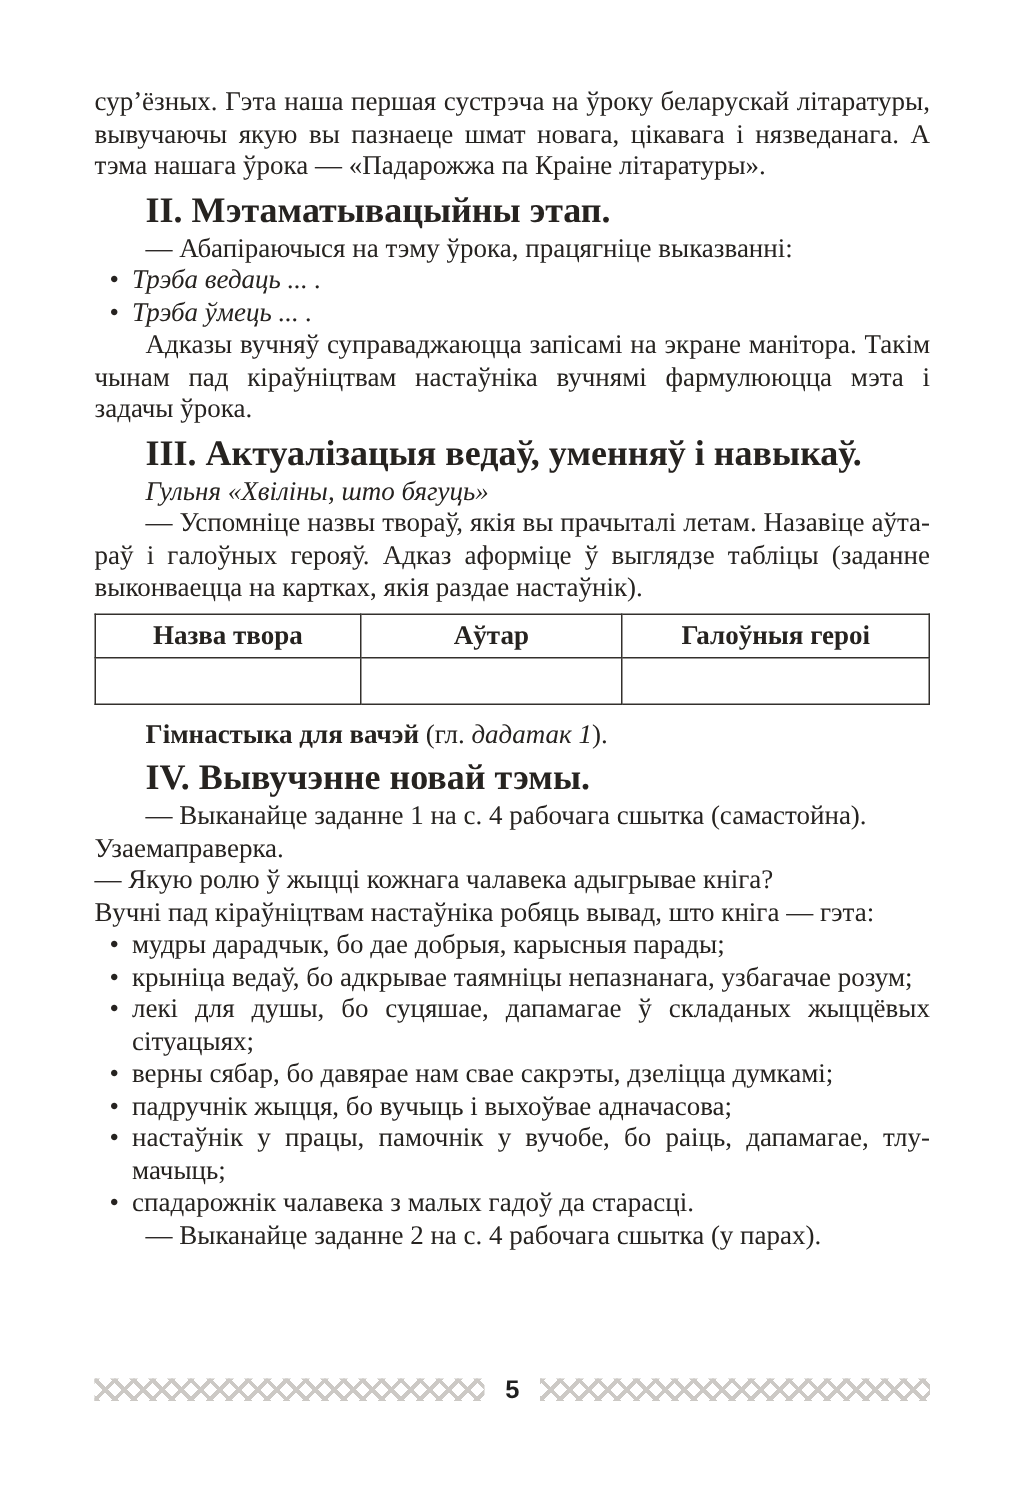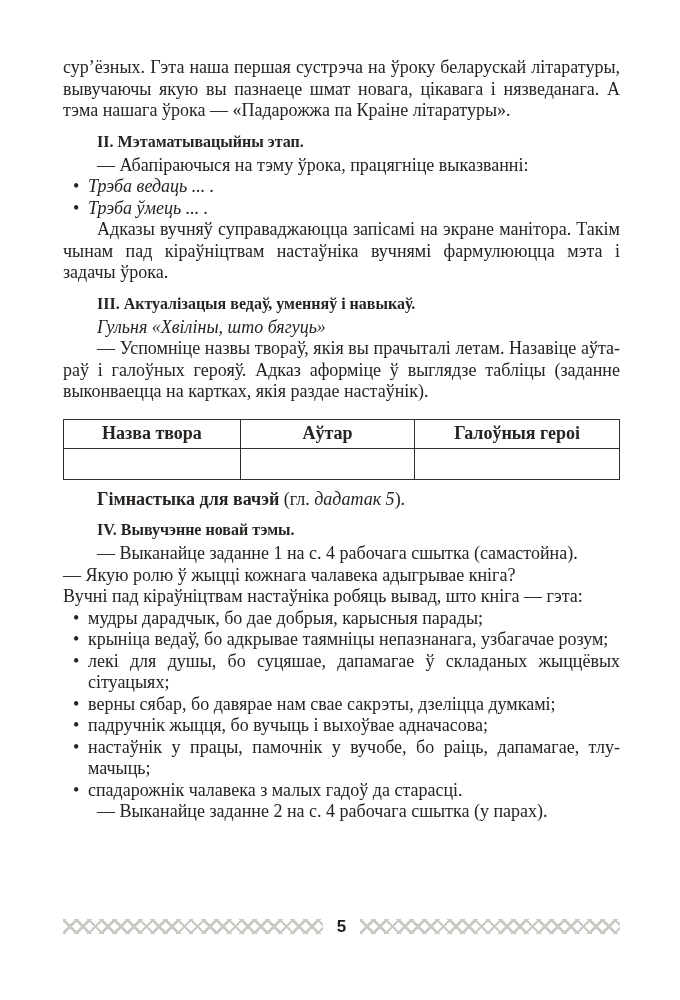--- a/index.html
+++ b/index.html
@@ -12,35 +12,35 @@
     font-size: 18px;
     line-height: 21.5px;
     color: #262320;
     box-sizing: border-box;
     padding: 57px 60px 0 63px;
     overflow: hidden;
   }
   p { margin: 0; text-align: justify; }
   .indent { text-indent: 34px; }
   .sec-heading {
-    font-size: 16px;
+    font-size: 24px;
     line-height: 25px;
     font-weight: bold;
     margin: 7px 0 1px 0;
     text-indent: 34px;
     text-align: left;
   }
   .italic { font-style: italic; }
   ul.blist { list-style: none; margin: 0; padding: 0; }
   ul.blist li { position: relative; padding-left: 25px; text-align: justify; }
   ul.blist li .bullet { position: absolute; left: 10px; font-style: normal; }
   table.works {
     width: 100%;
     border-collapse: collapse;
-    margin: 16px 0 9px 0;
+    margin: 6px 0 9px 0;
     table-layout: fixed;
   }
   table.works th, table.works td { border: 1.6px solid #33302c; padding: 0 4px; }
   table.works th { font-weight: bold; text-align: center; height: 28px; font-size: 18px; }
   table.works td { height: 30px; }
   .col-title { width: 31.8%; }
   .col-author { width: 31.4%; }
   .col-heroes { width: 36.8%; }
   .page-footer {
     position: absolute;
@@ -110,25 +110,26 @@
     </thead>
     <tbody>
       <tr>
         <td></td>
         <td></td>
         <td></td>
       </tr>
     </tbody>
   </table>
 
-  <p class="indent"><b>Гімнастыка для вачэй</b><span> (гл. </span><i>дадатак 5</i><span>).</span></p>
+  <p class="indent"><b>Гімнастыка для вачэй</b><span> (гл. </span><i>дадатак 1</i><span>).</span></p>
 
   <div class="sec-heading">IV. Вывучэнне новай тэмы.</div>
 
   <p class="indent">— Выканайце заданне 1 на с. 4 рабочага сшытка (самастойна).</p>
+  <p class="noindent">Узаемаправерка.</p>
   <p class="noindent">— Якую ролю ў жыцці кожнага чалавека адыгрывае кніга?</p>
   <p class="noindent">Вучні пад кіраўніцтвам настаўніка робяць вывад, што кніга — гэта:</p>
 
   <ul class="blist">
     <li>
       <span class="bullet">•</span>
       <span>мудры дарадчык, бо дае добрыя, карысныя парады;</span>
     </li>
     <li>
       <span class="bullet">•</span>

